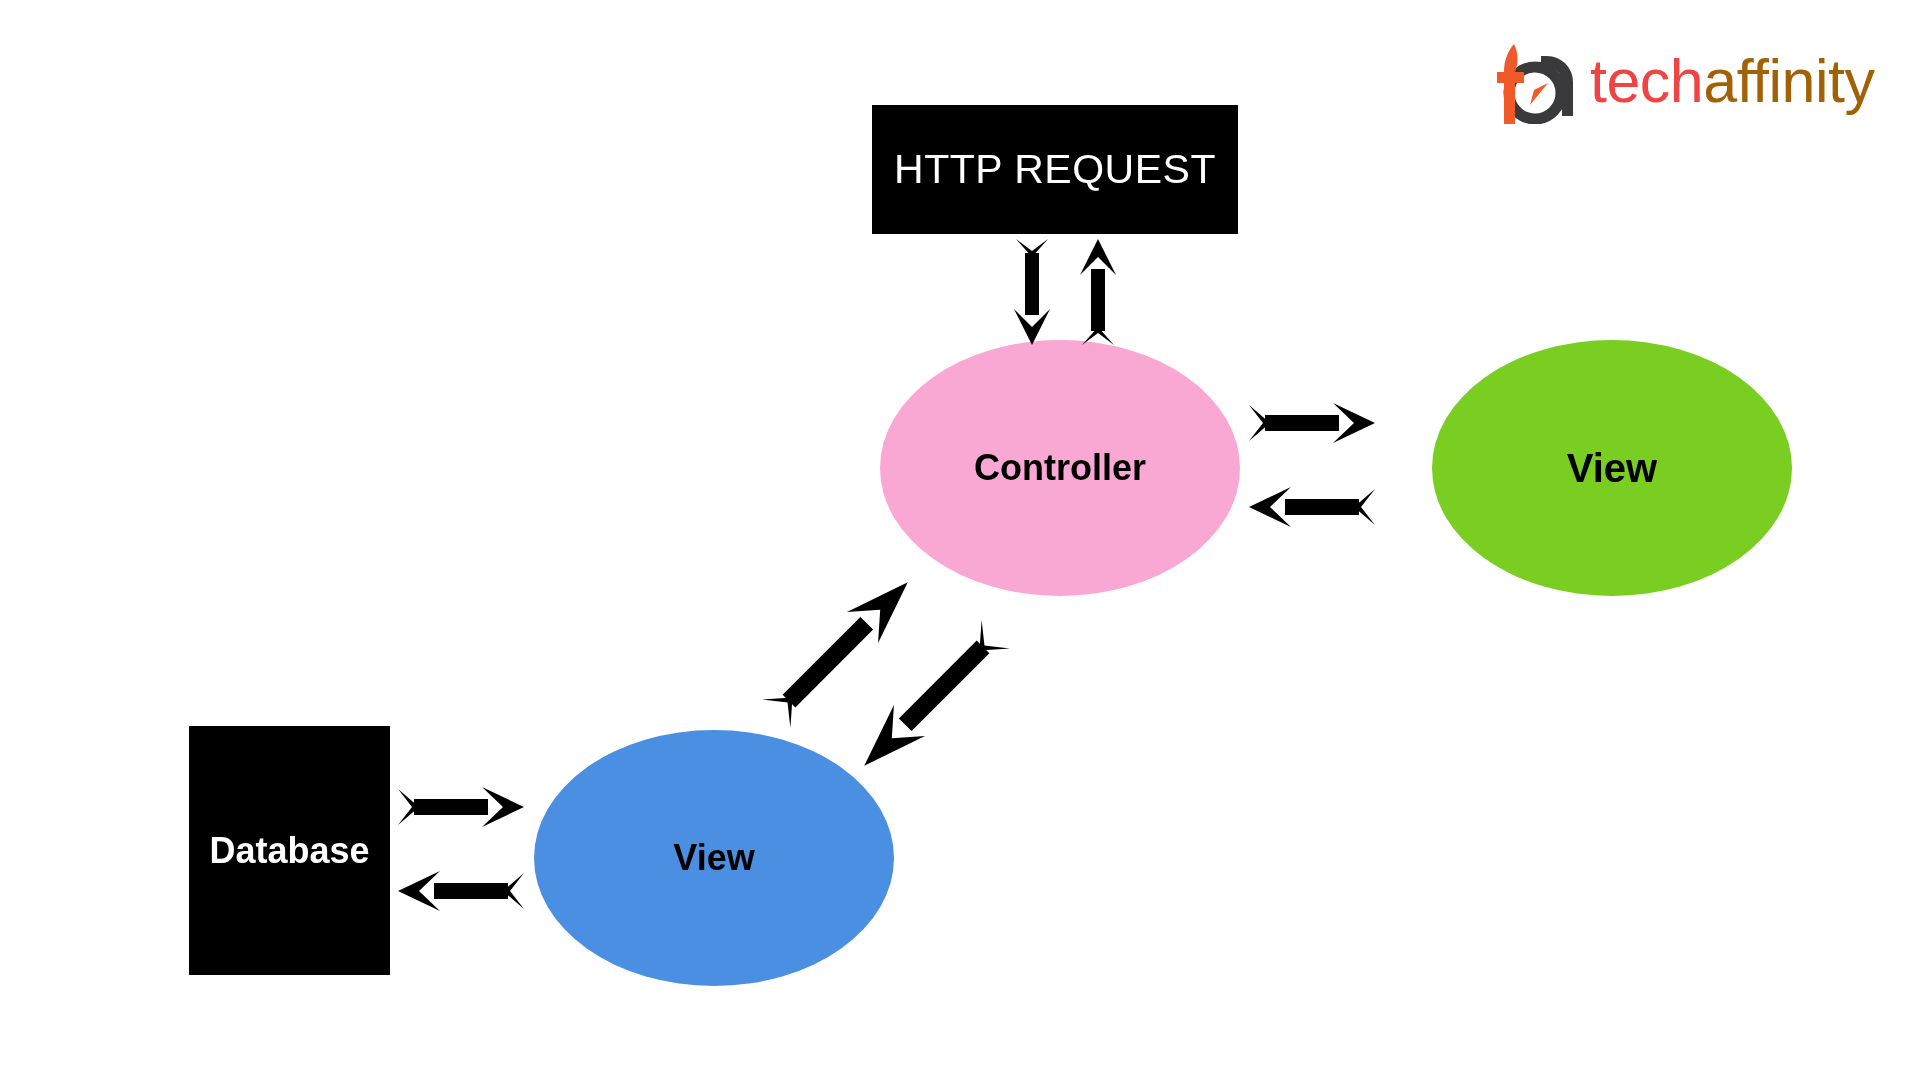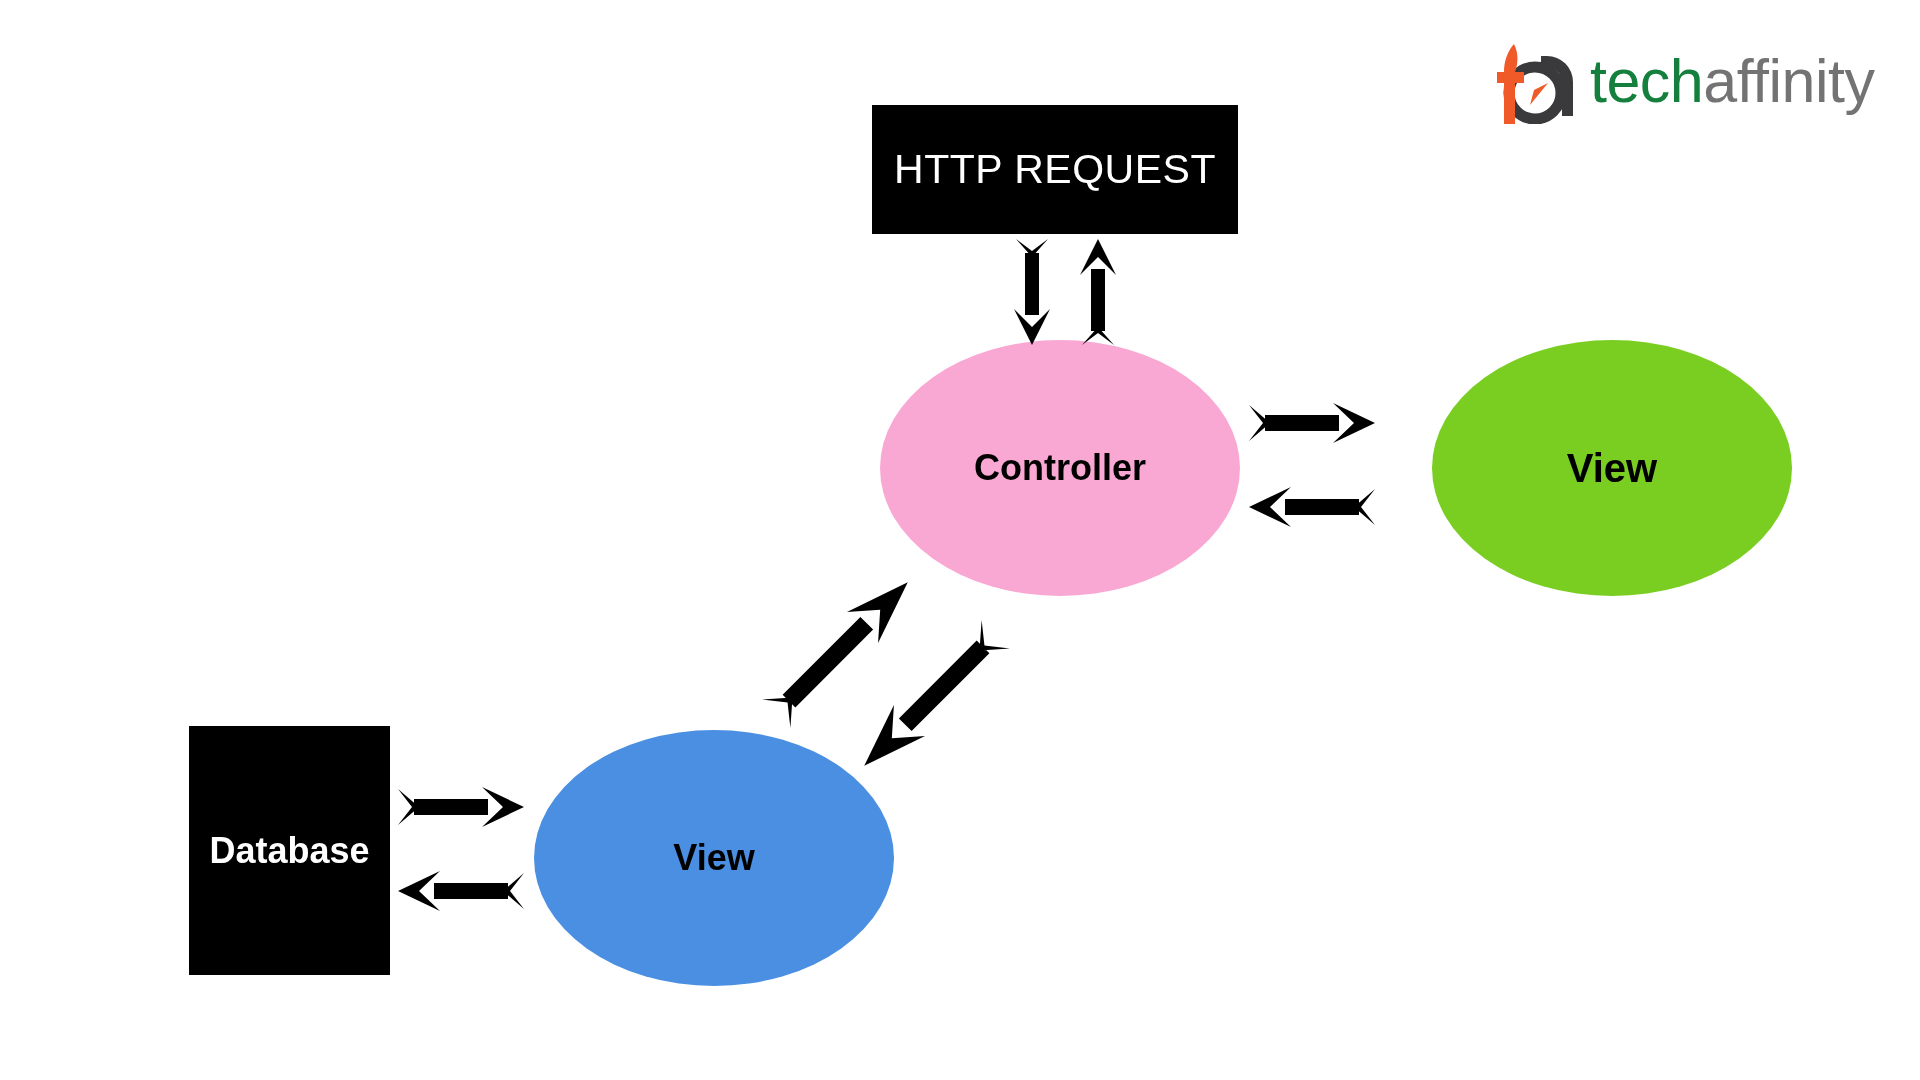--- a/index.html
+++ b/index.html
@@ -34,22 +34,22 @@
     height: 86px;
     flex: none;
   }
   .logo-word {
     font-size: 61px;
     letter-spacing: -0.5px;
     line-height: 1;
     white-space: nowrap;
     font-weight: 400;
   }
-  .logo-word .w1 { color: #15803d; }
-  .logo-word .w2 { color: #737373; }
+  .logo-word .w1 { color: #ef4444; }
+  .logo-word .w2 { color: #a16207; }
 
   
   .node {
     position: absolute;
     display: flex;
     align-items: center;
     justify-content: center;
     text-align: center;
   }
   .box {

